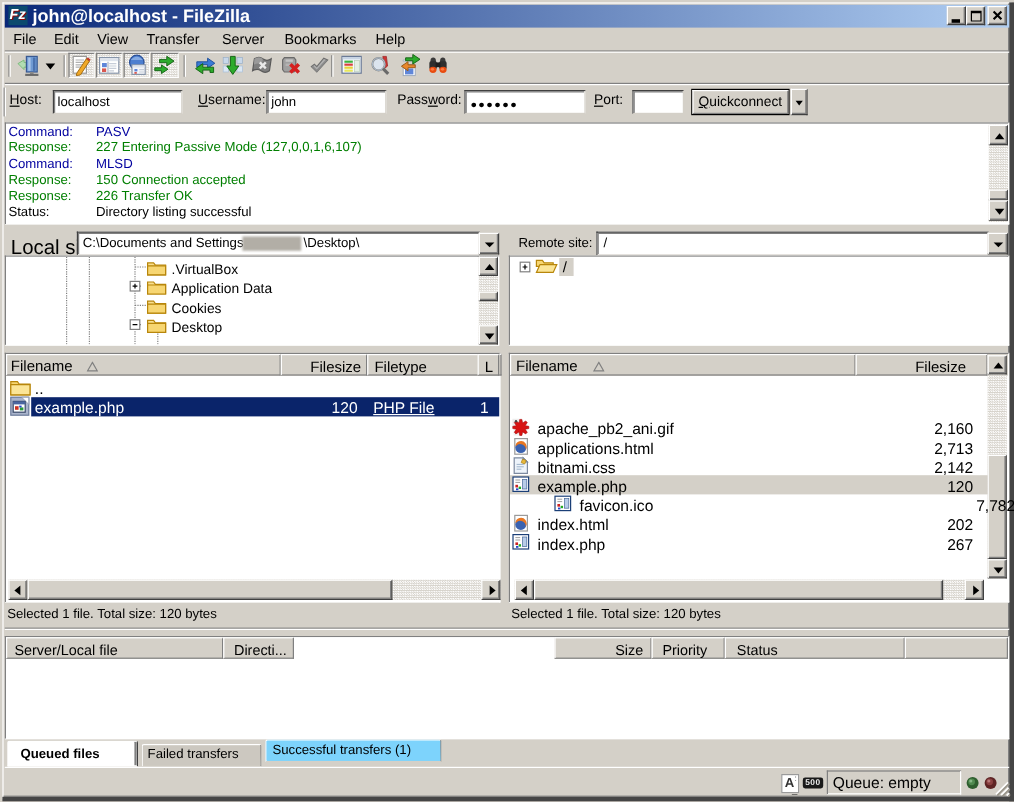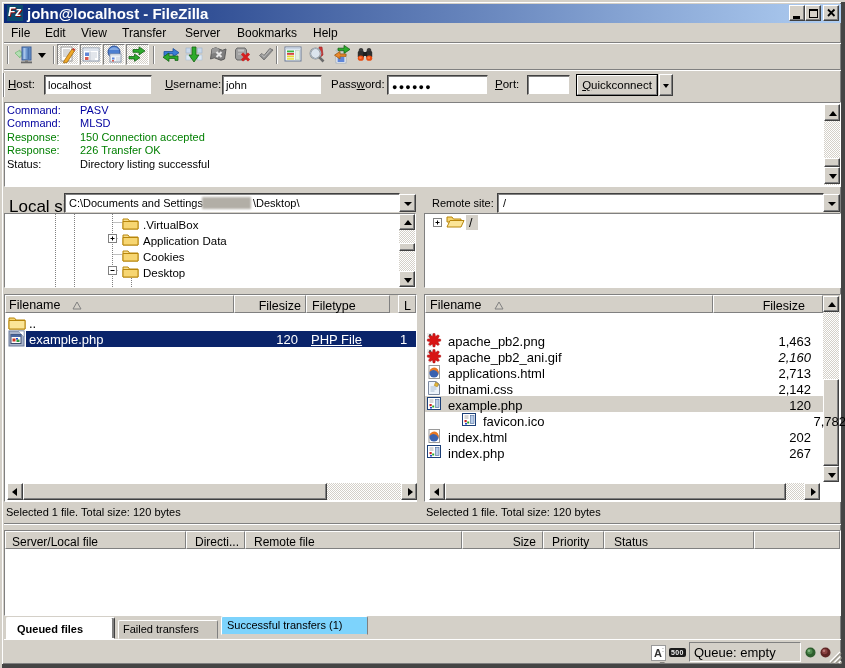--- a/index.html
+++ b/index.html
@@ -200,20 +200,21 @@
 <div class="abs" style="left:576px;top:74px;width:82px;height:22px;background:#d4d0c8;border:1px solid #000;">
     <div class="abs" style="left:0;top:0;width:80px;height:20px;border:1px solid;border-color:#fff #808080 #808080 #fff;text-align:center;line-height:19px;font-size:11.5px;"><span style="text-decoration:underline;">Q</span>uickconnect</div>
   </div>
 <div class="abs btn3d" style="left:659px;top:74px;width:14px;height:22px;">
     <div class="arr abs" style="left:3px;top:9px;border-left:3.5px solid transparent;border-right:3.5px solid transparent;border-top:4px solid #000;"></div>
   </div>
 
 <div class="abs panel-in" style="left:4px;top:102px;width:837px;height:85px;background:#fff;"></div>
 <div class="abs" style="left:7px;top:104px;width:810px;height:81px;background:#fff;line-height:13.4px;">
   <div><span style="display:inline-block;width:73px;color:#00009f;">Command:</span><span style="color:#00009f;">PASV</span></div>
+  <div><span style="display:inline-block;width:73px;color:#007f00;">Response:</span><span style="color:#007f00;">227 Entering Passive Mode (127,0,0,1,6,107)</span></div>
   <div><span style="display:inline-block;width:73px;color:#00009f;">Command:</span><span style="color:#00009f;">MLSD</span></div>
   <div><span style="display:inline-block;width:73px;color:#007f00;">Response:</span><span style="color:#007f00;">150 Connection accepted</span></div>
   <div><span style="display:inline-block;width:73px;color:#007f00;">Response:</span><span style="color:#007f00;">226 Transfer OK</span></div>
   <div><span style="display:inline-block;width:73px;">Status:</span><span>Directory listing successful</span></div>
 </div>
 <div class="abs" style="left:824px;top:104px;width:16px;height:81px;">
   <div class="abs dither" style="left:0;top:0;width:16px;height:81px;"></div>
   <div class="abs btn3d" style="left:0;top:0;width:16px;height:17px;">
       <div class="arr abs" style="left:4px;top:6px;border-left:4px solid transparent;border-right:4px solid transparent;border-bottom:5px solid #000;"></div>
     </div>
@@ -325,21 +326,21 @@
 <div class="abs" style="left:1px;top:1px;width:411px;height:18px;background:#d4d0c8;font-size:12.5px;">
   <div class="abs hdrbtn" style="left:0;top:0;width:229px;height:18px;">
         <span class="abs" style="left:3px;top:2px;">Filename</span>
     <svg class="abs" width="10" height="10" style="left:66px;top:5px;">
           <path d="M5 1 L9 8 L1 8 Z" fill="#d4d0c8" stroke="#808080"></path>
         </svg>
   </div>
   <div class="abs hdrbtn" style="left:229px;top:0;width:72px;height:18px;">
         <span class="abs" style="right:4px;top:3px;">Filesize</span>
       </div>
-  <div class="abs hdrbtn" style="left:301px;top:0;width:84px;height:18px;">
+  <div class="abs hdrbtn" style="left:301px;top:0;width:112px;height:18px;">
         <span class="abs" style="left:5px;top:3px;">Filetype</span>
       </div>
   <div class="abs hdrbtn" style="left:393px;top:0;width:18px;height:18px;">
         <span class="abs" style="left:5px;top:3px;">L</span>
       </div>
 </div>
 
 <div class="abs" style="left:1px;top:21px;width:411px;height:16px;">
   <svg class="abs" width="18" height="16" style="left:3px;top:0;">
         <path d="M1 3 h5.5 l1.5 2 h9 v9 h-16 Z" fill="#f7d672" stroke="#b8860b"></path>
@@ -397,39 +398,29 @@
   <div class="abs btn3d" style="left:0;top:0;width:16px;height:16px;">
         <div class="arr abs" style="left:4px;top:5px;border-left:4px solid transparent;border-right:4px solid transparent;border-bottom:5px solid #000;"></div>
       </div>
   <div class="abs btn3d" style="left:0;top:83px;width:16px;height:87px;"></div>
   <div class="abs btn3d" style="left:0;top:170px;width:16px;height:16px;">
         <div class="arr abs" style="left:4px;top:6px;border-left:4px solid transparent;border-right:4px solid transparent;border-top:5px solid #000;"></div>
       </div>
 </div>
 
 <div id="rrows" class="abs" style="left:1px;top:22px;width:398px;height:144px;">
-<div class="abs" style="left:0;top:16px;width:398px;height:16px;">
+<div class="abs" style="left:0;top:32px;width:398px;height:16px;">
         <svg class="abs" width="16" height="16" style="left:1px;top:0;">
           <rect x="1" y="1" width="6" height="6" fill="#e8e8e8" opacity="0.8"></rect>
           <rect x="2" y="10" width="5" height="5" fill="#ececec" opacity="0.8"></rect>
           <path d="M7.1 1.5 L8.9 1.5 L9.5 4.5 L12.1 2.8 L13.4 4.1 L11.7 6.7 L14.7 7.3 L14.7 9.1 L11.7 9.7 L13.4 12.3 L12.1 13.6 L9.5 11.9 L8.9 14.9 L7.1 14.9 L6.5 11.9 L3.9 13.6 L2.6 12.3 L4.3 9.7 L1.3 9.1 L1.3 7.3 L4.3 6.7 L2.6 4.1 L3.9 2.8 L6.5 4.5 Z" fill="#d81414" stroke="#a81010" stroke-width="0.5"></path>
           <circle cx="4" cy="3" r="1" fill="#444"></circle>
         </svg>
-        <span class="abs" style="left:23px;top:2px;">apache_pb2.png</span>
-        <span class="abs" style="right:12px;top:2px;">1,463</span>
-      </div>
-<div class="abs" style="left:0;top:32px;width:398px;height:16px;">
-        <svg class="abs" width="16" height="16" style="left:1px;top:0;">
-          <rect x="1" y="1" width="6" height="6" fill="#e8e8e8" opacity="0.8"></rect>
-          <rect x="2" y="10" width="5" height="5" fill="#ececec" opacity="0.8"></rect>
-          <path d="M7.1 1.5 L8.9 1.5 L9.5 4.5 L12.1 2.8 L13.4 4.1 L11.7 6.7 L14.7 7.3 L14.7 9.1 L11.7 9.7 L13.4 12.3 L12.1 13.6 L9.5 11.9 L8.9 14.9 L7.1 14.9 L6.5 11.9 L3.9 13.6 L2.6 12.3 L4.3 9.7 L1.3 9.1 L1.3 7.3 L4.3 6.7 L2.6 4.1 L3.9 2.8 L6.5 4.5 Z" fill="#d81414" stroke="#a81010" stroke-width="0.5"></path>
-          <circle cx="4" cy="3" r="1" fill="#444"></circle>
-        </svg>
         <span class="abs" style="left:23px;top:2px;">apache_pb2_ani.gif</span>
-        <span class="abs" style="right:12px;top:2px;font-style:italic;">2,160</span>
+        <span class="abs" style="right:12px;top:2px;">2,160</span>
       </div>
 <div class="abs" style="left:0;top:48px;width:398px;height:16px;">
         <svg class="abs" width="16" height="16" style="left:1px;top:0;">
           <rect x="3" y="1.5" width="10.5" height="13" fill="#fff" stroke="#9a9a9a"></rect>
           <circle cx="8" cy="9" r="4.6" fill="#3a62b0"></circle>
           <path d="M3.6 8 a4.6 4.6 0 0 1 8.3 -2.6 a5.2 5.2 0 0 1 0.2 5.6 a4.6 4.6 0 0 0 -8 -3.4" fill="#e87722"></path>
         </svg>
         <span class="abs" style="left:23px;top:2px;">applications.html</span>
         <span class="abs" style="right:12px;top:2px;">2,713</span>
       </div>
@@ -508,23 +499,20 @@
 <div class="abs" style="left:4px;top:524px;width:837px;height:1px;background:#fff;"></div>
 
 <div id="queue" class="abs" style="left:4px;top:530px;width:837px;height:86px;font-size:12px;">
 <div class="abs panel-in" style="left:0;top:0;width:837px;height:86px;background:#fff;"></div>
 <div class="abs" style="left:1px;top:1px;width:835px;height:16px;background:#ffffff;">
   <div class="abs hdrbtn" style="left:0;top:0;width:181px;height:18px;">
         <span class="abs" style="left:6px;top:3px;">Server/Local file</span>
       </div>
   <div class="abs hdrbtn" style="left:181px;top:0;width:59px;height:18px;">
         <span class="abs" style="left:8px;top:3px;text-align:center;">Directi...</span>
-      </div>
-  <div class="abs hdrbtn" style="left:240px;top:0;width:217px;height:18px;">
-        <span class="abs" style="left:8px;top:3px;">Remote file</span>
       </div>
   <div class="abs hdrbtn" style="left:457px;top:0;width:81px;height:18px;">
         <span class="abs" style="right:6px;top:3px;">Size</span>
       </div>
   <div class="abs hdrbtn" style="left:538px;top:0;width:61px;height:18px;">
         <span class="abs" style="left:8px;top:3px;">Priority</span>
       </div>
   <div class="abs hdrbtn" style="left:599px;top:0;width:150px;height:18px;">
         <span class="abs" style="left:9px;top:3px;">Status</span>
       </div>

